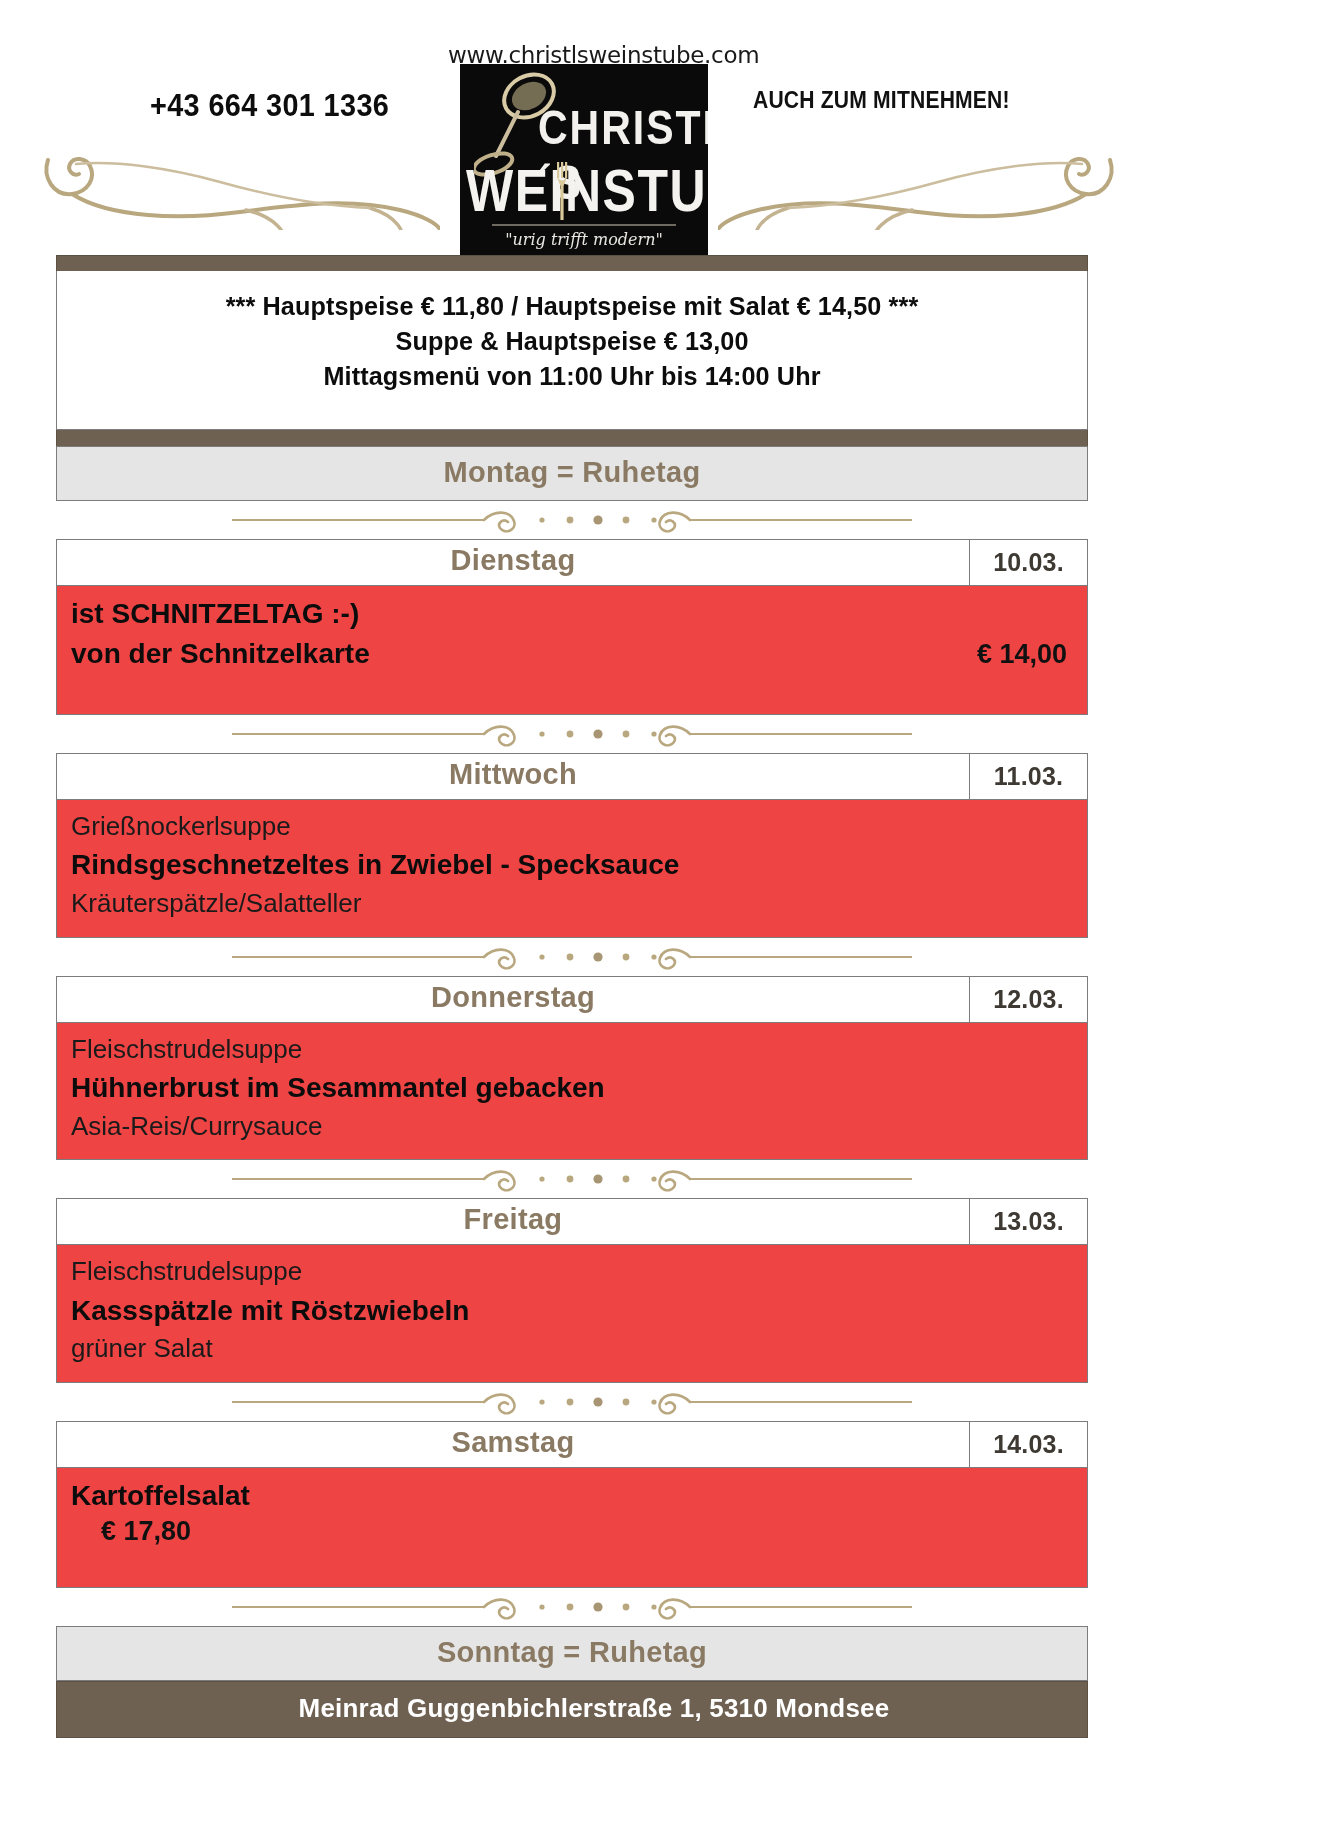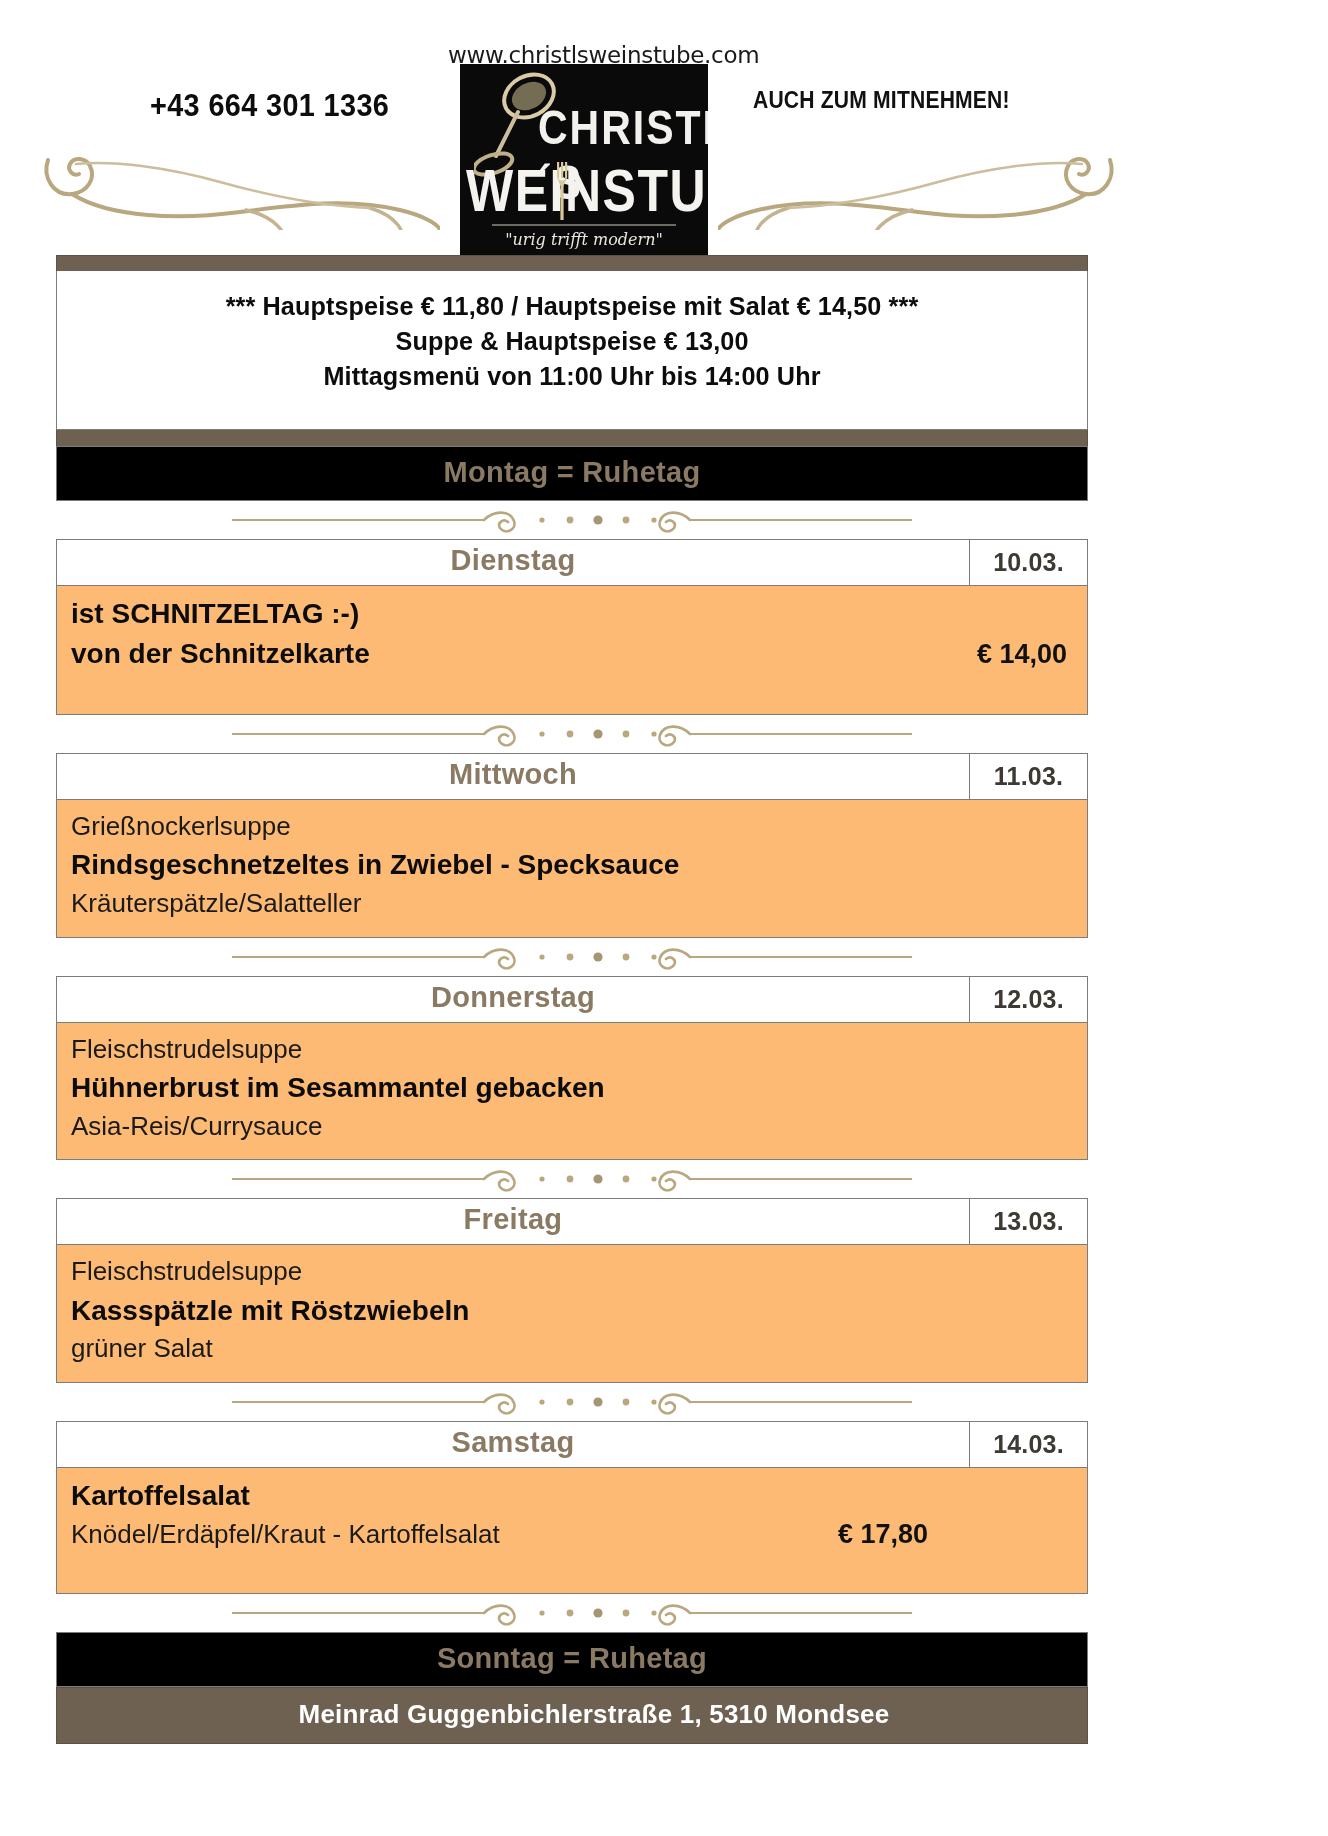--- a/index.html
+++ b/index.html
@@ -164,21 +164,21 @@
     font-size: 26px;
     font-weight: bold;
     color: #0c0c0c;
     line-height: 1.34;
     letter-spacing: 0.1px;
     transform: scaleX(0.97);
   }
 
   .ruhetag-row {
     border: 1px solid #7c7c7c;
-    background: #000000;
+    background: #e5e5e5;
     text-align: center;
     padding: 9px 0 11px 0;
   }
   .ruhetag-row .txt {
     font-size: 29px;
     font-weight: bold;
     color: #8a7a63;
     letter-spacing: 0.3px;
   }
 
@@ -217,21 +217,21 @@
     align-items: center;
     justify-content: center;
     font-size: 25px;
     font-weight: bold;
     color: #3e3a33;
     letter-spacing: 0.2px;
   }
   .day-body {
     border: 1px solid #7c7c7c;
     border-top: none;
-    background: #fdba74;
+    background: #ef4444;
     padding: 8px 14px 14px 14px;
     position: relative;
   }
   .dish-row {
     display: flex;
     align-items: baseline;
     justify-content: space-between;
   }
   .dish-text { white-space: nowrap; }
   .soup {
@@ -460,21 +460,20 @@
         <line x1="468" y1="13" x2="690" y2="13" stroke="#b9a87f" stroke-width="2.2"></line>
       </svg>
     </div>
     <div class="day-head">
       <div class="name">Samstag</div>
       <div class="date">14.03.</div>
     </div>
     <div class="day-body">
       <div class="main">Kartoffelsalat</div>
       <div class="dish-row">
-        <div class="side dish-text">Knödel/Erdäpfel/Kraut - Kartoffelsalat</div>
         <div class="price" style="padding-right:145px">€ 17,80</div>
       </div>
       <div class="spacer-line"></div>
     </div>
 
     <div class="sep">
       <svg width="700" height="26" viewBox="0 0 700 26">
         <line x1="10" y1="13" x2="262" y2="13" stroke="#b9a87f" stroke-width="2.2"></line>
         <path d="M262 13 c10 -10 26 -10 30 1 c3 9 -9 14 -14 7 c-3 -5 3 -10 8 -6" fill="none" stroke="#b9a87f" stroke-width="2.6" stroke-linecap="round"></path>
         <circle cx="320" cy="13" r="2.6" fill="#b9a87f"></circle>

